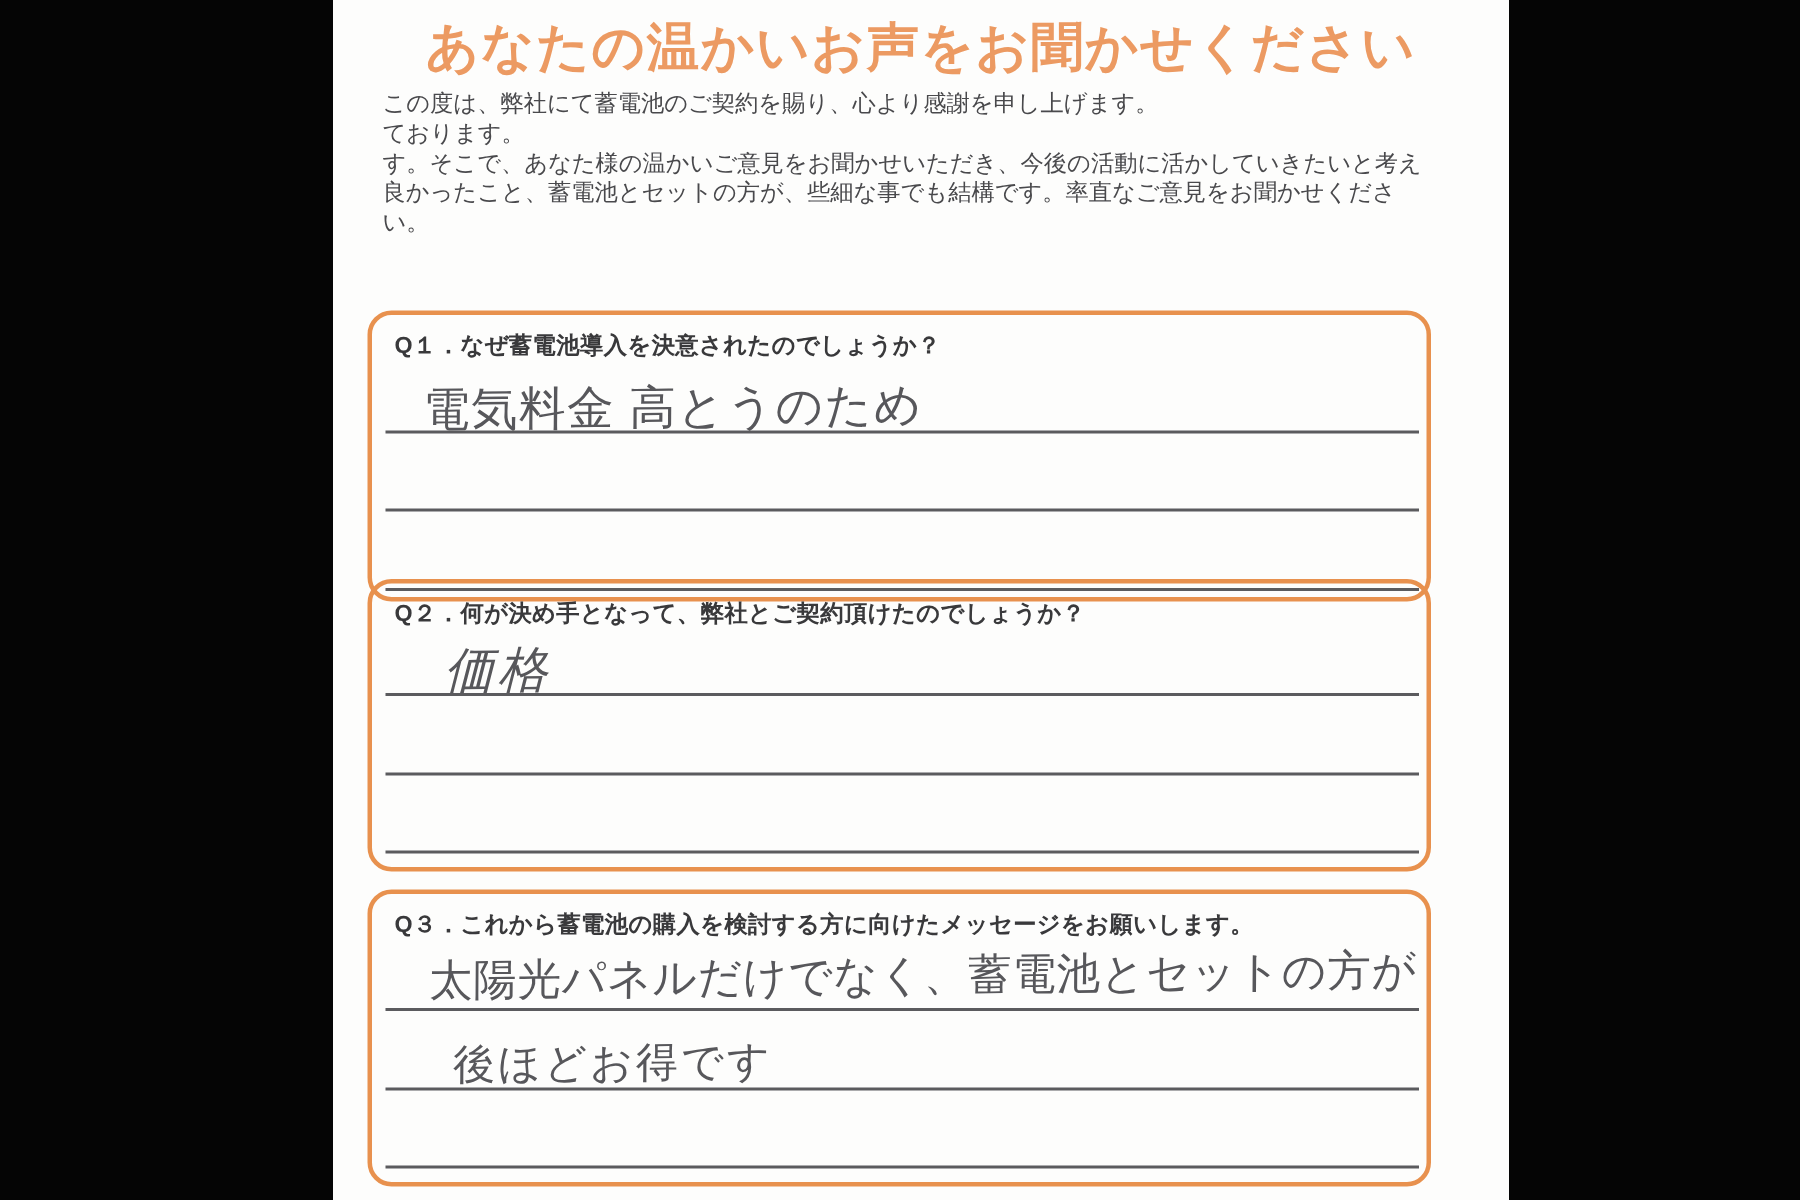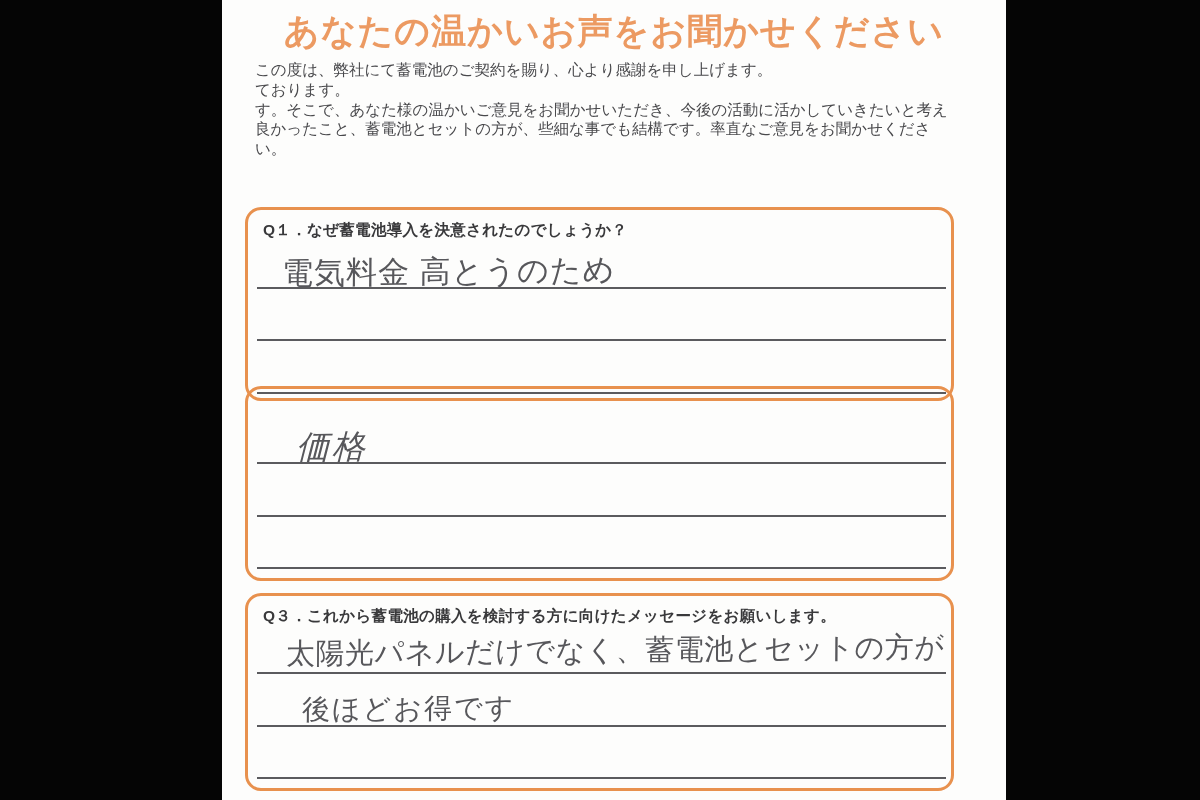--- a/index.html
+++ b/index.html
@@ -95,20 +95,21 @@
 
   <div class="qbox q1">
     <div class="qlabel">Q１．なぜ蓄電池導入を決意されたのでしょうか？</div>
     <div class="hand h1">電気料金 高とうのため</div>
     <div class="rule r1"></div>
     <div class="rule r2"></div>
     <div class="rule r3"></div>
   </div>
 
   <div class="qbox q2">
+    <div class="qlabel">Q２．何が決め手となって、弊社とご契約頂けたのでしょうか？</div>
     <div class="hand h1">価格</div>
     <div class="rule r1"></div>
     <div class="rule r2"></div>
     <div class="rule r3"></div>
   </div>
 
   <div class="qbox q3">
     <div class="qlabel">Q３．これから蓄電池の購入を検討する方に向けたメッセージをお願いします。</div>
     <div class="hand h1">太陽光パネルだけでなく、蓄電池とセットの方が</div>
     <div class="hand h2">後ほどお得です</div>

